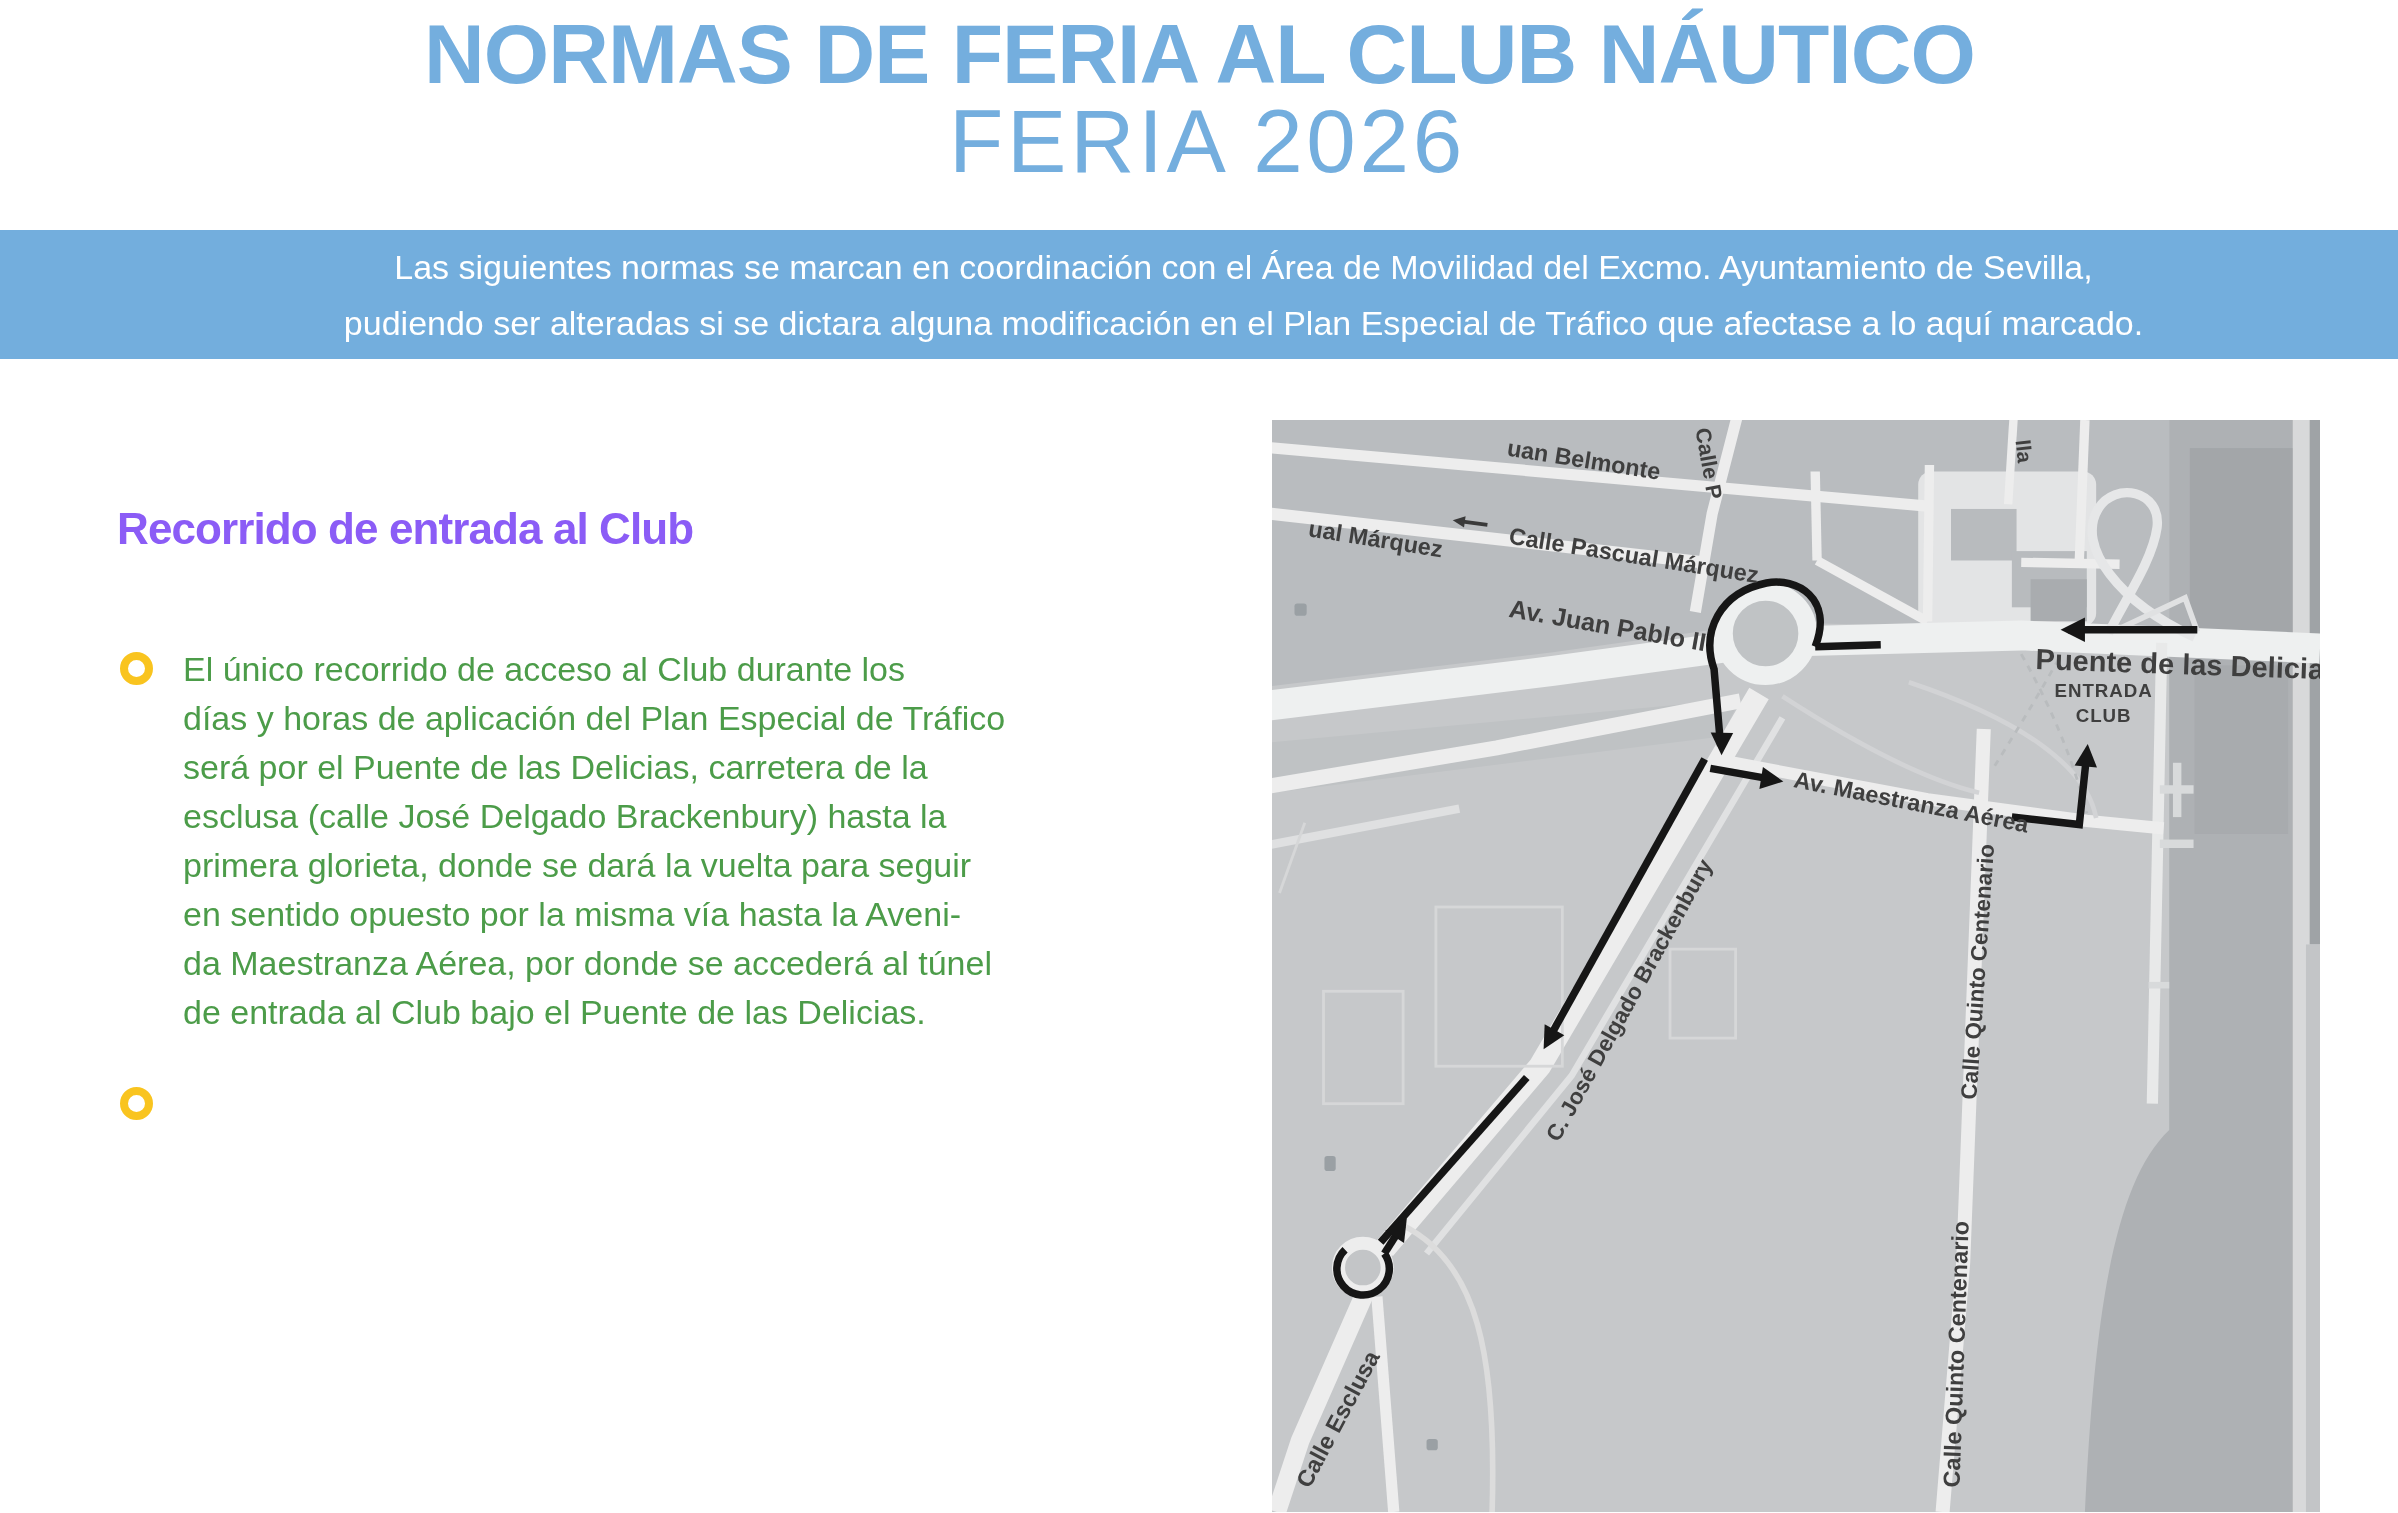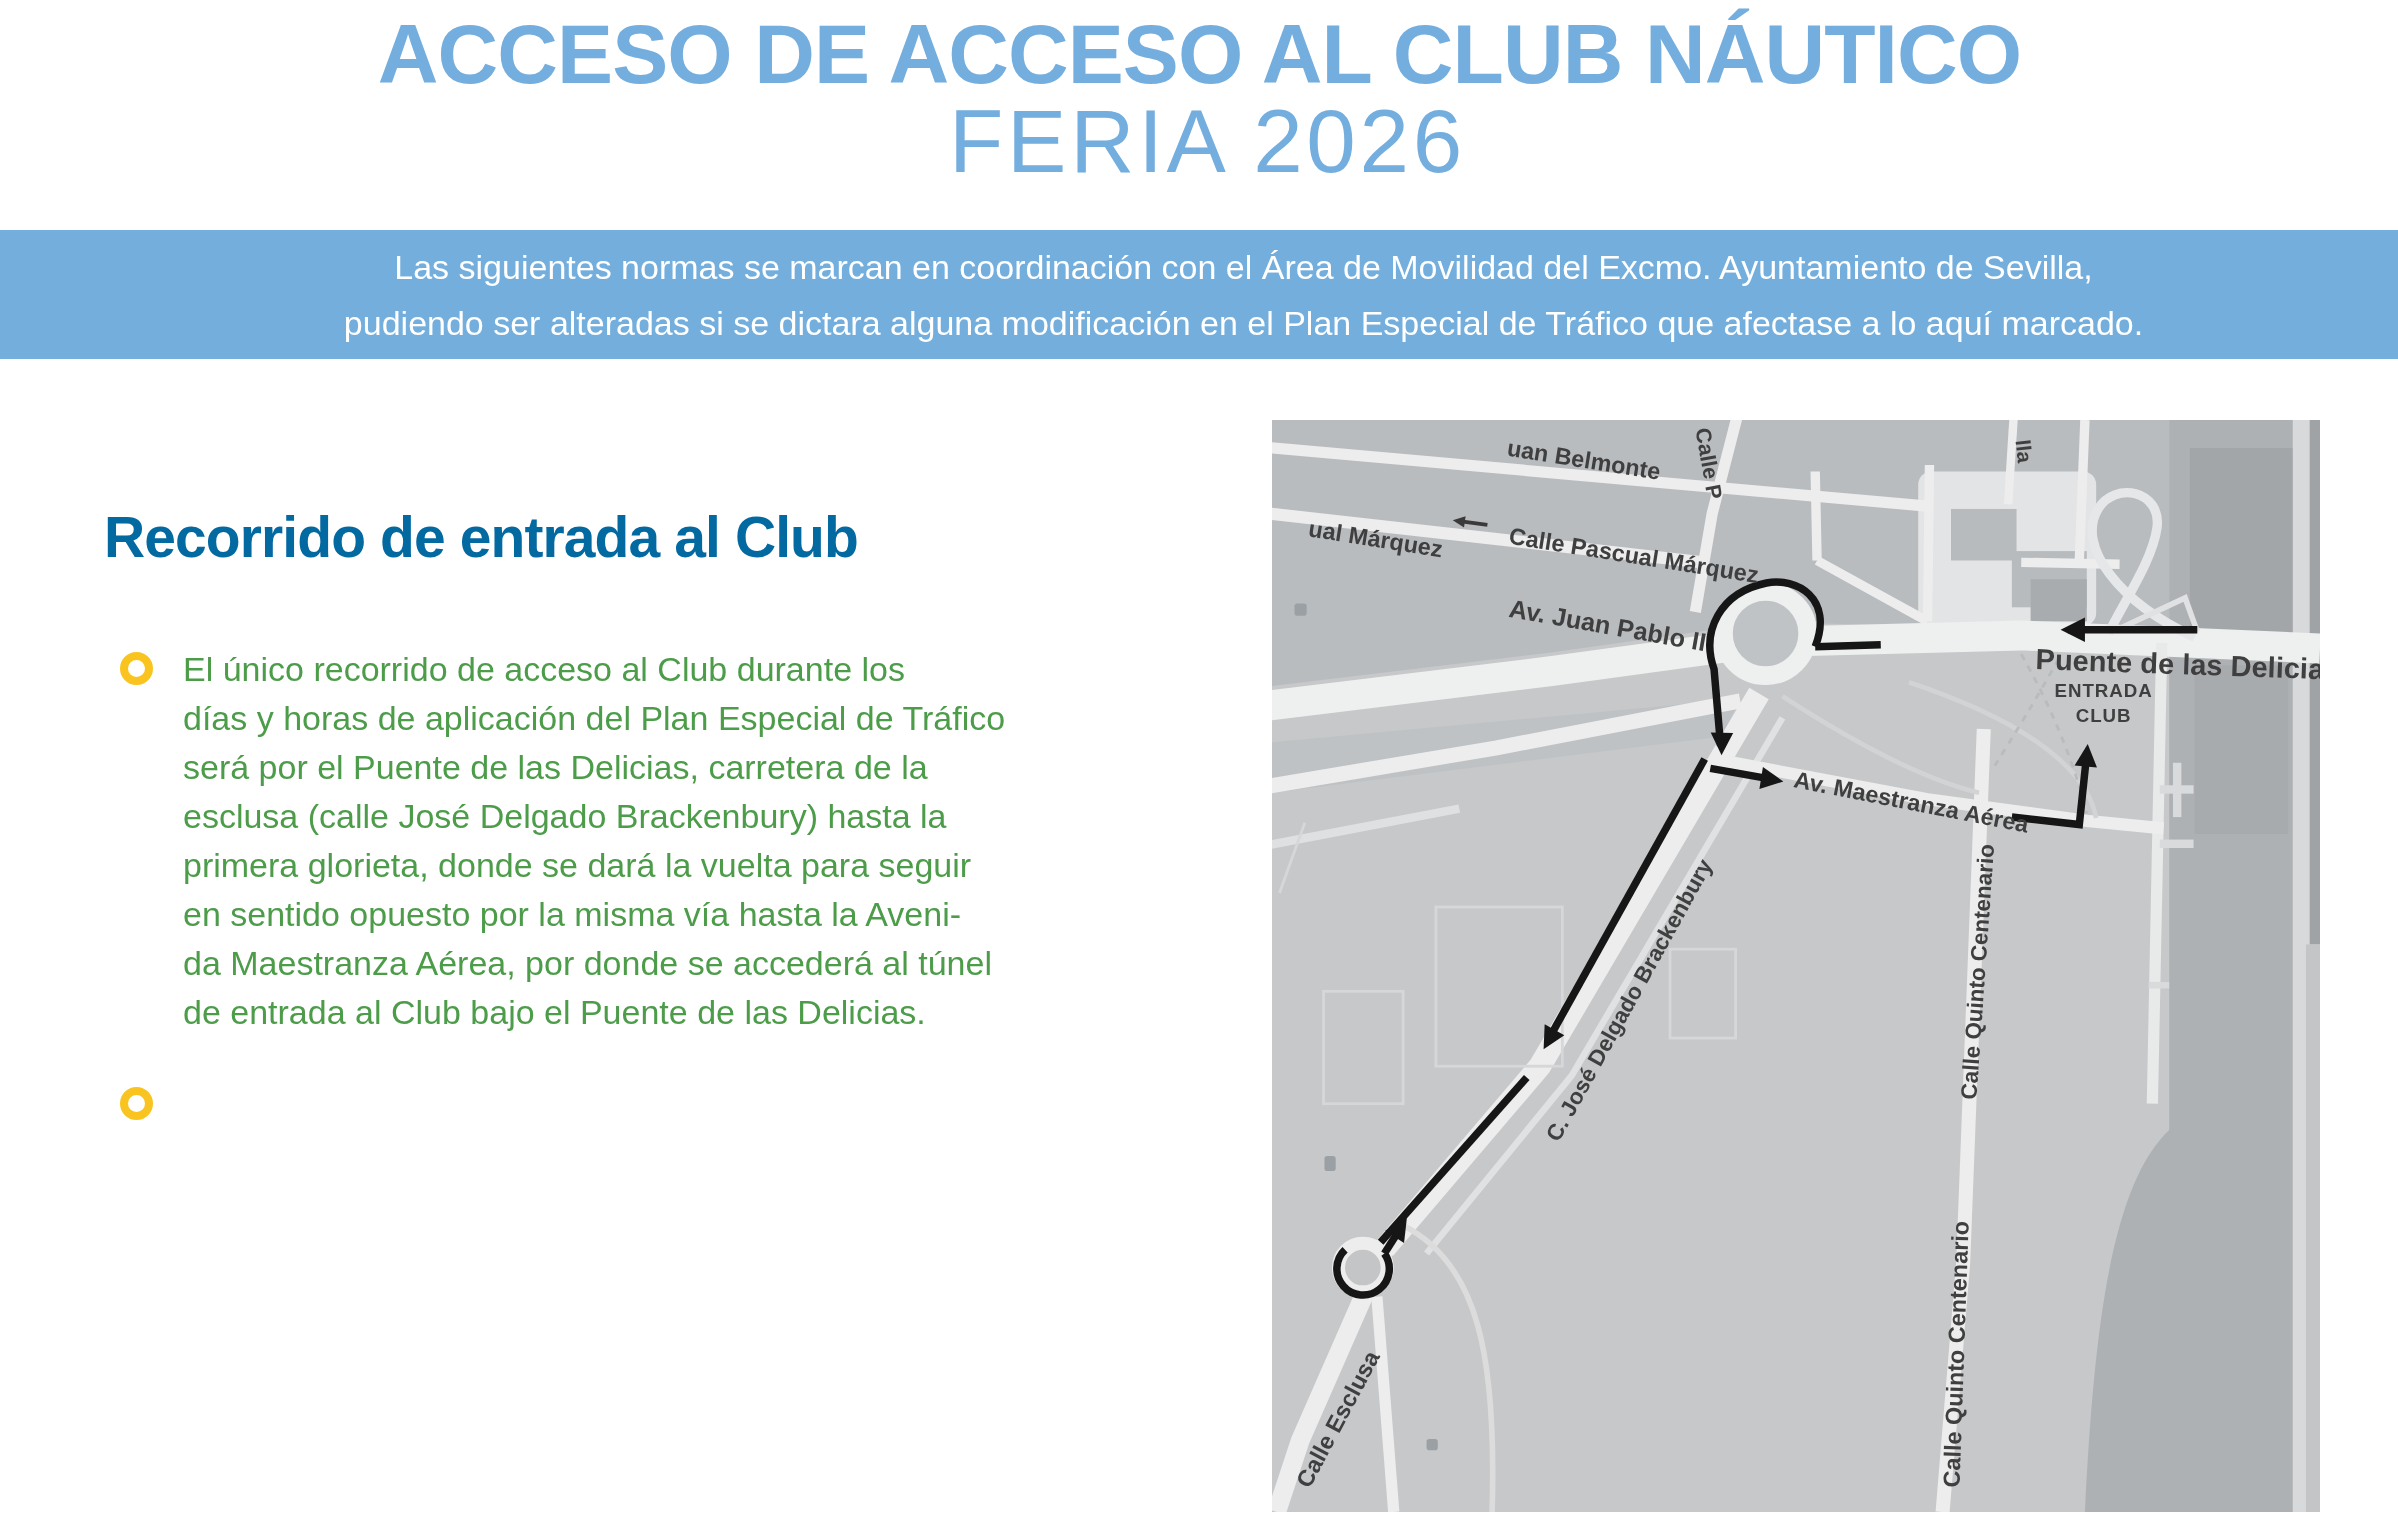--- a/index.html
+++ b/index.html
@@ -17,22 +17,22 @@
   }
   .banner{
     position:absolute;top:230px;left:0;width:2399px;height:129px;
     background:#73aedd;display:flex;align-items:center;justify-content:center;padding-left:44px;
   }
   .banner-text{
     color:#ffffff;font-size:34px;line-height:56px;text-align:center;
     white-space:pre-line;font-weight:400;
   }
   .section-heading{
-    position:absolute;left:104px;top:504px;
-    font-size:57px;font-weight:700;letter-spacing:-0.9px;color:#0369a1;
+    position:absolute;left:117px;top:504px;
+    font-size:44px;font-weight:700;letter-spacing:-0.9px;color:#8b5cf6;
   }
   .bullets{
     position:absolute;left:120px;top:645px;width:993px;
   }
   .bullet{display:flex;align-items:flex-start;}
   .bullet + .bullet{margin-top:43px;}
   .ring{
     flex:0 0 auto;width:17px;height:17px;border:8.4px solid #f9c41f;border-radius:50%;
     margin:6.6px 30px 0 0;background:#ffffff;
   }
@@ -42,21 +42,21 @@
   .map-wrap{
     position:absolute;left:1272px;top:420px;width:1048px;height:1092px;
     background:#c6c8ca;overflow:hidden;
   }
   .map-wrap svg{display:block;}
   svg text{font-family:"Liberation Sans", sans-serif;font-weight:700;fill:#3f3f3f;}
 </style>
 </head>
 <body>
 
-<div class="title1">ACCESO DE ACCESO AL CLUB NÁUTICO</div>
+<div class="title1">NORMAS DE FERIA AL CLUB NÁUTICO</div>
 <div class="title2">FERIA 2026</div>
 
 <div class="banner">
   <div class="banner-text">Las siguientes normas se marcan en coordinación con el Área de Movilidad del Excmo. Ayuntamiento de Sevilla,
 pudiendo ser alteradas si se dictara alguna modificación en el Plan Especial de Tráfico que afectase a lo aquí marcado.</div>
 </div>
 
 <div class="section-heading">Recorrido de entrada al Club</div>
 
 <div class="bullets">

